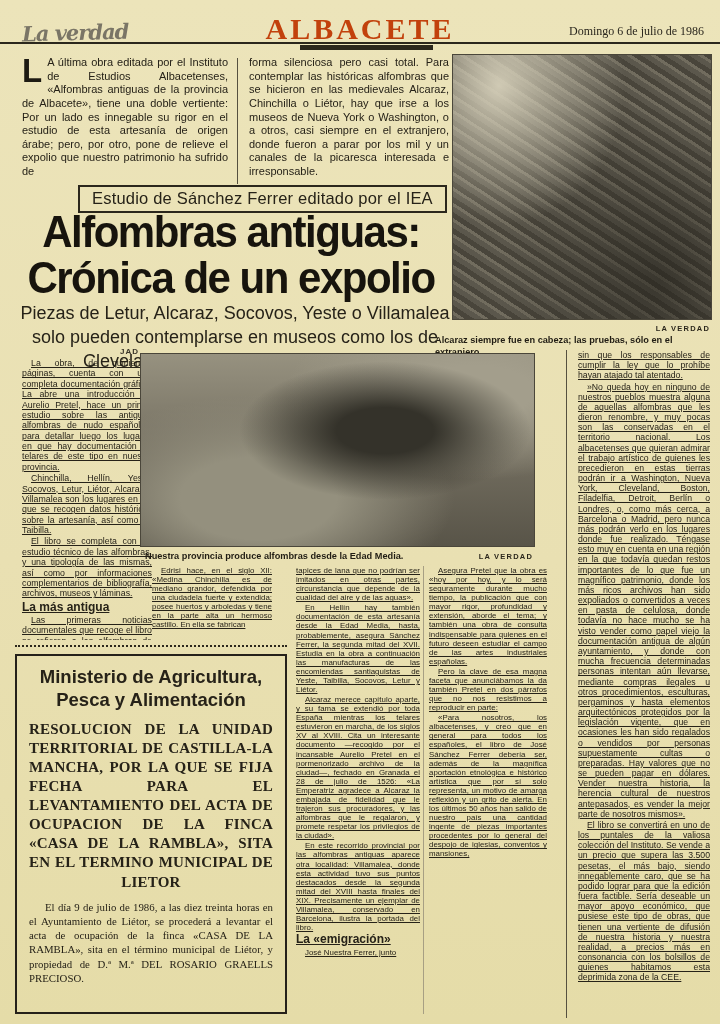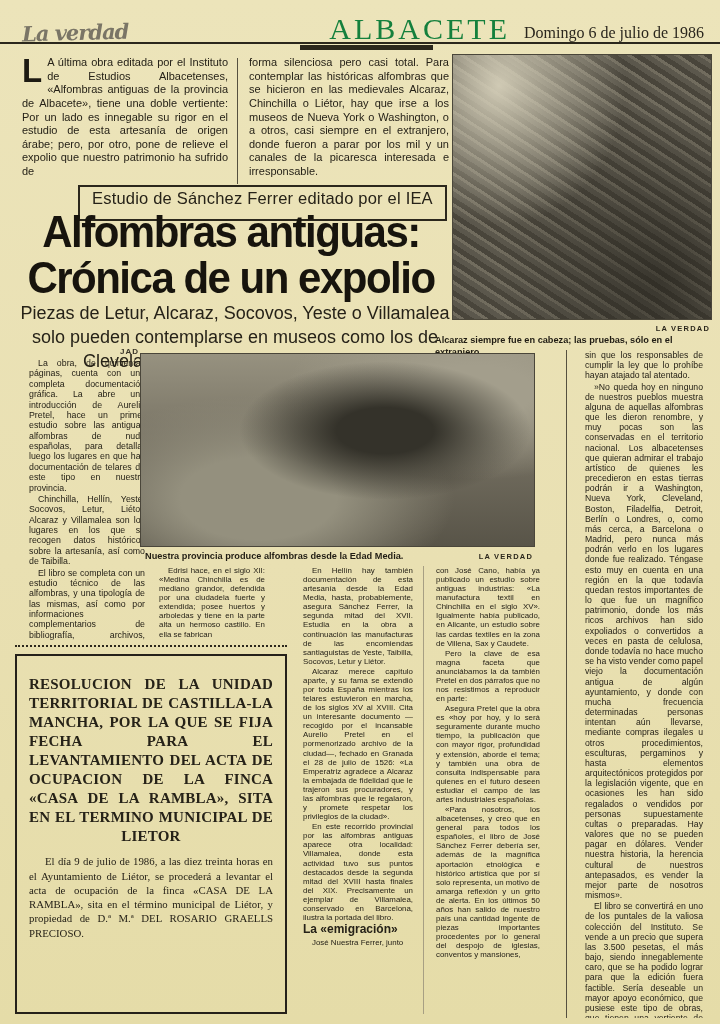--- a/index.html
+++ b/index.html
@@ -5,32 +5,32 @@
   html,body{margin:0;padding:0;}
   body{
     width:720px;height:1024px;position:relative;overflow:hidden;
     background:linear-gradient(180deg,#ece4ba 0%,#e9e0b2 55%,#e5dca8 100%);
     font-family:"Liberation Sans",sans-serif;color:#262218;
   }
   .abs{position:absolute;}
   
   .masthead{font-family:"DejaVu Serif",serif;font-style:italic;font-weight:bold;
     font-size:21px;color:#7a7566;transform:rotate(-1.5deg);letter-spacing:-1px;}
-  .section-title{font-family:"Liberation Serif",serif;font-weight:normal;font-size:30px;
-    letter-spacing:3px;text-align:right;color:#15803d;}
-  .issue-date{font-family:"Liberation Serif",serif;font-size:16px;color:#2a261d;}
+  .section-title{font-family:"Liberation Serif",serif;font-weight:bold;font-size:30px;
+    letter-spacing:3px;text-align:center;color:#c2410c;}
+  .issue-date{font-family:"Liberation Serif",serif;font-size:12px;color:#2a261d;}
   .hrule{background:#2b271c;}
   
   .intro{font-size:11px;line-height:1.24;text-align:justify;}
   .dropcap{float:left;font-size:33px;font-weight:bold;line-height:0.78;
     padding:2px 5px 0 0;color:#1d1a12;}
   .vrule{background:#55503f;width:1px;}
   .vrule-faint{background:#a79f83;width:1px;}
   
-  .kicker{border:2px solid #2b271c;display:inline-block;padding:2px 12px 11px;
+  .kicker{border:2px solid #2b271c;display:inline-block;padding:2px 12px 3px;
     font-size:16.5px;letter-spacing:0.2px;}
   .headline{font-weight:bold;font-size:42px;letter-spacing:-1.5px;line-height:1.03;
     text-align:center;color:#17140d;transform:scale(1,1.06);transform-origin:top center;}
   .subhead{font-size:18px;line-height:1.34;text-align:center;}
   .byline{font-size:8px;font-weight:bold;letter-spacing:1px;color:#3a352a;}
   
   .photo{box-shadow:0 0 0 1px #4a463a inset;}
   .photo-top{
     background:
       radial-gradient(ellipse at 18% 12%, rgba(214,208,186,.95), rgba(214,208,186,0) 42%),
@@ -42,21 +42,21 @@
     background:
       radial-gradient(ellipse at 62% 40%, #34322a 0 14%, rgba(52,50,42,0) 42%),
       radial-gradient(ellipse at 30% 75%, #94907e 0 20%, rgba(148,144,126,0) 50%),
       radial-gradient(ellipse at 85% 20%, #a39e8c 0 12%, rgba(163,158,140,0) 40%),
       linear-gradient(180deg,#979280 0%,#716c5e 55%,#585448 100%);
   }
   .credit{font-size:7.5px;font-weight:bold;letter-spacing:1.2px;color:#2b271c;text-align:right;}
   .caption{font-size:9.2px;font-weight:bold;line-height:1.25;color:#211d14;}
   
   .bodycol{text-align:justify;overflow:hidden;}
-  .bodycol p{margin:0 7px 1px;text-indent:9px;}
+  .bodycol p{margin:0 0 1px;text-indent:9px;text-decoration:underline;}
   .bodycol p.cont{text-indent:0;}
   .sz-a{font-size:8.8px;line-height:1.18;}
   .sz-b{font-size:7.9px;line-height:1.15;}
   .sz-c{font-size:8.7px;line-height:1.17;}
   .colhead{font-weight:bold;font-size:12px;margin:5px 0 3px;text-indent:0 !important;}
   .dotted{border-top:2px dotted #2b271c;height:0;}
   
   .notice{border:2.5px solid #25211a;padding:10px 12px 8px;box-sizing:border-box;
     text-align:center;overflow:hidden;}
   .n-title1{font-size:18.5px;font-weight:bold;line-height:1.22;}
@@ -107,39 +107,40 @@
 <div class="abs caption" style="left:145px;top:551px;width:320px;">Nuestra provincia produce alfombras desde la Edad Media.</div>
 <div class="abs credit" style="left:455px;top:552px;width:78px;">LA VERDAD</div>
 
 <div class="abs bodycol sz-b" style="left:152px;top:566px;width:120px;height:74px;">
   <p>Edrisi hace, en el siglo XII: «Medina Chinchilla es de mediano grandor, defendida por una ciudadela fuerte y extendida; posee huertos y arboledas y tiene en la parte alta un hermoso castillo. En ella se fabrican</p>
 </div>
 
 <div class="abs dotted" style="left:15px;top:645px;width:272px;"></div>
 
 <div class="abs notice" style="left:15px;top:654px;width:272px;height:360px;">
+  <div class="n-title1">Ministerio de Agricultura, Pesca y Alimentación</div>
   <div class="n-res">RESOLUCION DE LA UNIDAD TERRITORIAL DE CASTILLA-LA MANCHA, POR LA QUE SE FIJA FECHA PARA EL LEVANTAMIENTO DEL ACTA DE OCUPACION DE LA FINCA «CASA DE LA RAMBLA», SITA EN EL TERMINO MUNICIPAL DE LIETOR</div>
   <div class="n-body">El día 9 de julio de 1986, a las diez treinta horas en el Ayuntamiento de Liétor, se procederá a levantar el acta de ocupación de la finca «CASA DE LA RAMBLA», sita en el término municipal de Liétor, y propiedad de D.ª M.ª DEL ROSARIO GRAELLS PRECIOSO.</div>
 
 </div>
 
 <div class="abs bodycol sz-b" style="left:296px;top:566px;width:124px;height:448px;">
+  <p class="cont">tapices de lana que no podrían ser imitados en otras partes, circunstancia que depende de la cualidad del aire y de las aguas».</p>
   <p>En Hellín hay también documentación de esta artesanía desde la Edad Media, hasta, probablemente, asegura Sánchez Ferrer, la segunda mitad del XVII. Estudia en la obra a continuación las manufacturas de las encomiendas santiaguistas de Yeste, Taibilla, Socovos, Letur y Liétor.</p>
   <p>Alcaraz merece capítulo aparte, y su fama se extendió por toda España mientras los telares estuvieron en marcha, de los siglos XV al XVIII. Cita un interesante documento —recogido por el incansable Aurelio Pretel en el pormenorizado archivo de la ciudad—, fechado en Granada el 28 de julio de 1526: «La Emperatriz agradece a Alcaraz la embajada de fidelidad que le trajeron sus procuradores, y las alfombras que le regalaron, y promete respetar los privilegios de la ciudad».</p>
   <p>En este recorrido provincial por las alfombras antiguas aparece otra localidad: Villamalea, donde esta actividad tuvo sus puntos destacados desde la segunda mitad del XVIII hasta finales del XIX. Precisamente un ejemplar de Villamalea, conservado en Barcelona, ilustra la portada del libro.</p>
   <p class="colhead">La «emigración»</p>
   <p>José Nuestra Ferrer, junto</p>
 </div>
 
 <div class="abs vrule-faint" style="left:423px;top:566px;height:448px;"></div>
 
 <div class="abs bodycol sz-b" style="left:429px;top:566px;width:118px;height:456px;">
-  <p class="cont">con José Cano, había ya publicado un estudio sobre antiguas industrias: «La manufactura textil en Chinchilla en el siglo XV». Igualmente había publicado, en Alicante, un estudio sobre las cardas textiles en la zona de Villena, Sax y Caudete.</p>
+  <p>Asegura Pretel que la obra es «hoy por hoy, y lo será seguramente durante mucho tiempo, la publicación que con mayor rigor, profundidad y extensión, aborde el tema; y también una obra de consulta indispensable para quienes en el futuro deseen estudiar el campo de las artes industriales españolas.</p>
   <p>Pero la clave de esa magna faceta que anunciábamos la da también Pretel en dos párrafos que no nos resistimos a reproducir en parte:</p>
-  <p>Asegura Pretel que la obra es «hoy por hoy, y lo será seguramente durante mucho tiempo, la publicación que con mayor rigor, profundidad y extensión, aborde el tema; y también una obra de consulta indispensable para quienes en el futuro deseen estudiar el campo de las artes industriales españolas.</p>
   <p>«Para nosotros, los albacetenses, y creo que en general para todos los españoles, el libro de José Sánchez Ferrer debería ser, además de la magnífica aportación etnológica e histórico artística que por sí solo representa, un motivo de amarga reflexión y un grito de alerta. En los últimos 50 años han salido de nuestro país una cantidad ingente de piezas importantes procedentes por lo general del despojo de iglesias, conventos y mansiones,</p>
 </div>
 
 <div class="abs vrule" style="left:566px;top:350px;height:668px;"></div>
 
 <div class="abs bodycol sz-c" style="left:578px;top:350px;width:132px;height:668px;">
   <p class="cont">sin que los responsables de cumplir la ley que lo prohíbe hayan atajado tal atentado.</p>
   <p>»No queda hoy en ninguno de nuestros pueblos muestra alguna de aquellas alfombras que les dieron renombre, y muy pocas son las conservadas en el territorio nacional. Los albacetenses que quieran admirar el trabajo artístico de quienes les precedieron en estas tierras podrán ir a Washington, Nueva York, Cleveland, Boston, Filadelfia, Detroit, Berlín o Londres, o, como más cerca, a Barcelona o Madrid, pero nunca más podrán verlo en los lugares donde fue realizado. Téngase esto muy en cuenta en una región en la que todavía quedan restos importantes de lo que fue un magnífico patrimonio, donde los más ricos archivos han sido expoliados o convertidos a veces en pasta de celulosa, donde todavía no hace mucho se ha visto vender como papel viejo la documentación antigua de algún ayuntamiento, y donde con mucha frecuencia determinadas personas intentan aún llevarse, mediante compras ilegales u otros procedimientos, esculturas, pergaminos y hasta elementos arquitectónicos protegidos por la legislación vigente, que en ocasiones les han sido regalados o vendidos por personas supuestamente cultas o preparadas. Hay valores que no se pueden pagar en dólares. Vender nuestra historia, la herencia cultural de nuestros antepasados, es vender la mejor parte de nosotros mismos».</p>
   <p>El libro se convertirá en uno de los puntales de la valiosa colección del Instituto. Se vende a un precio que supera las 3.500 pesetas, el más bajo, siendo innegablemente caro, que se ha podido lograr para que la edición fuera factible. Sería deseable un mayor apoyo económico, que pusiese este tipo de obras, que tienen una vertiente de difusión de nuestra historia y nuestra realidad, a precios más en consonancia con los bolsillos de quienes habitamos esta deprimida zona de la CEE.</p>
 </div>

